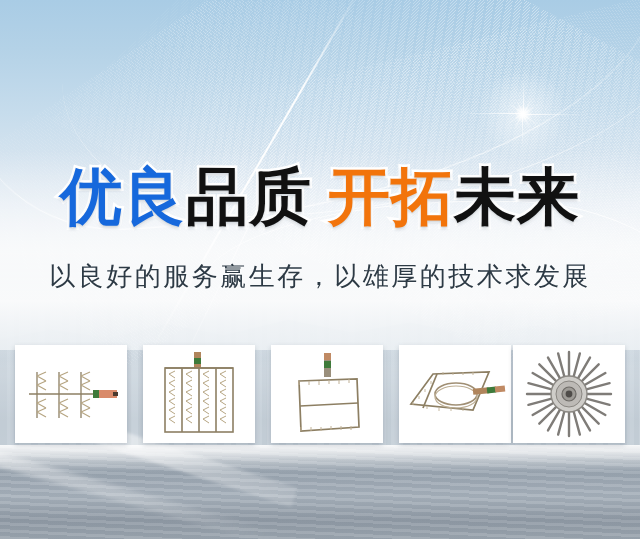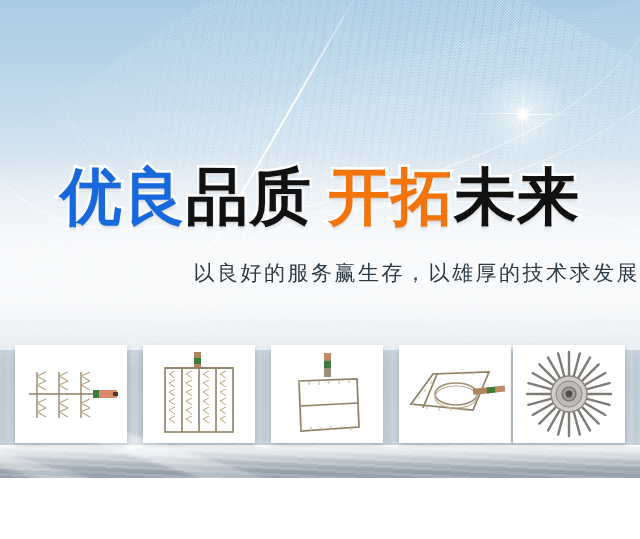--- a/index.html
+++ b/index.html
@@ -1,20 +1,20 @@
 <!DOCTYPE html>
 <html><head>
 <meta charset="utf-8">
 <style>
   * { margin:0; padding:0; box-sizing:border-box; }
   html,body { width:640px; height:539px; overflow:hidden;
     font-family:"Liberation Sans","DejaVu Sans",sans-serif; }
 
   #banner {
-    position:relative; width:640px; height:478px; overflow:hidden;
+    position:relative; width:640px; height:539px; overflow:hidden;
     background:linear-gradient(180deg,#b0cfe5 0%,#bbd6e8 18%,#cfe0ec 38%,
       #dde8f1 52%,#e8eef3 62%,#dfe5ea 70%,#cdd5dc 78%);
   }
 
   
   .sky {
     position:absolute; left:0; top:0; width:640px; height:350px;
     background:linear-gradient(180deg,#a9cce5 0%,#b4d2e7 14%,#c6dcec 32%,
       #d8e5f0 48%,#e6edf4 60%,#eff2f5 72%,#e6eaee 86%,#d6dce2 100%);
   }
@@ -155,22 +155,22 @@
     paint-order:stroke fill;
     text-shadow:0 2px 3px rgba(90,110,130,.30);
   }
   .hl-blue   { color:#1668dc; }
   .hl-black  { color:#111111; }
   .hl-orange { color:#f2740b; }
   .hl-gap    { -webkit-text-stroke:0; display:inline-block; width:16px; }
 
   .subhead {
     position:absolute; left:0; top:259px; width:640px;
-    text-align:right; white-space:nowrap;
-    font-size:21px; color:#2d3a45; letter-spacing:2.5px;
+    text-align:center; white-space:nowrap;
+    font-size:26px; color:#2d3a45; letter-spacing:2.5px;
     font-family:"DejaVu Sans","Liberation Sans",sans-serif;
     text-shadow:0 1px 2px rgba(255,255,255,.9);
   }
 
   
   .ground {
     position:absolute; left:0; top:445px; width:640px; height:94px;
     background:
       linear-gradient(180deg,rgba(255,255,255,.55) 0%,rgba(255,255,255,0) 16%),
       repeating-linear-gradient(3deg,

